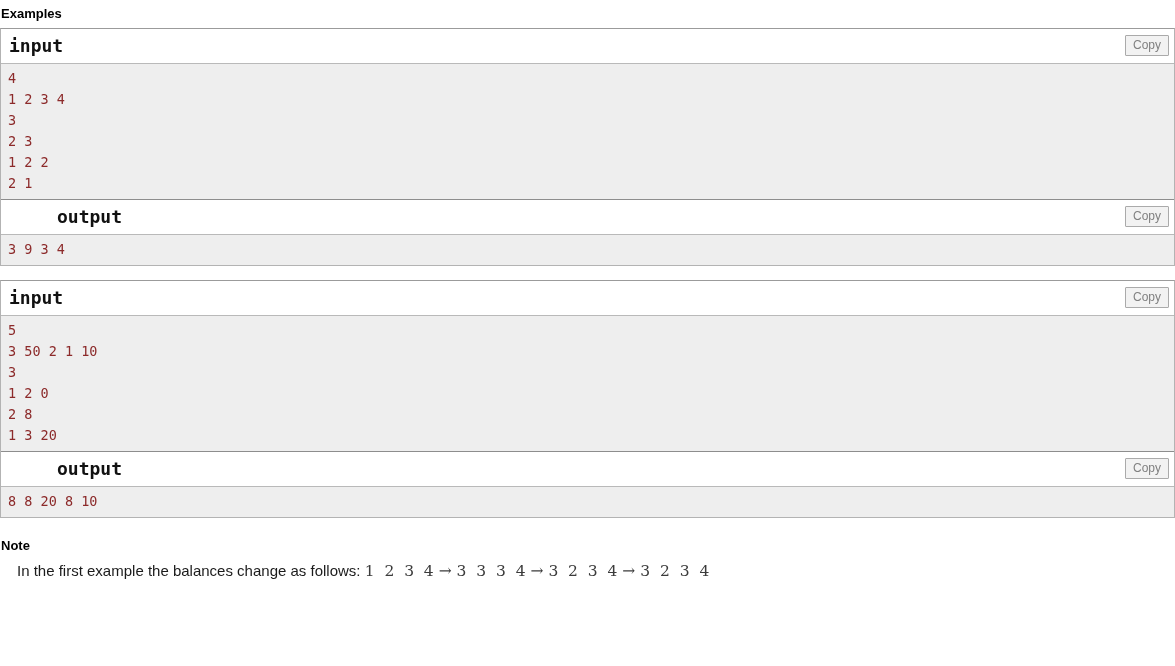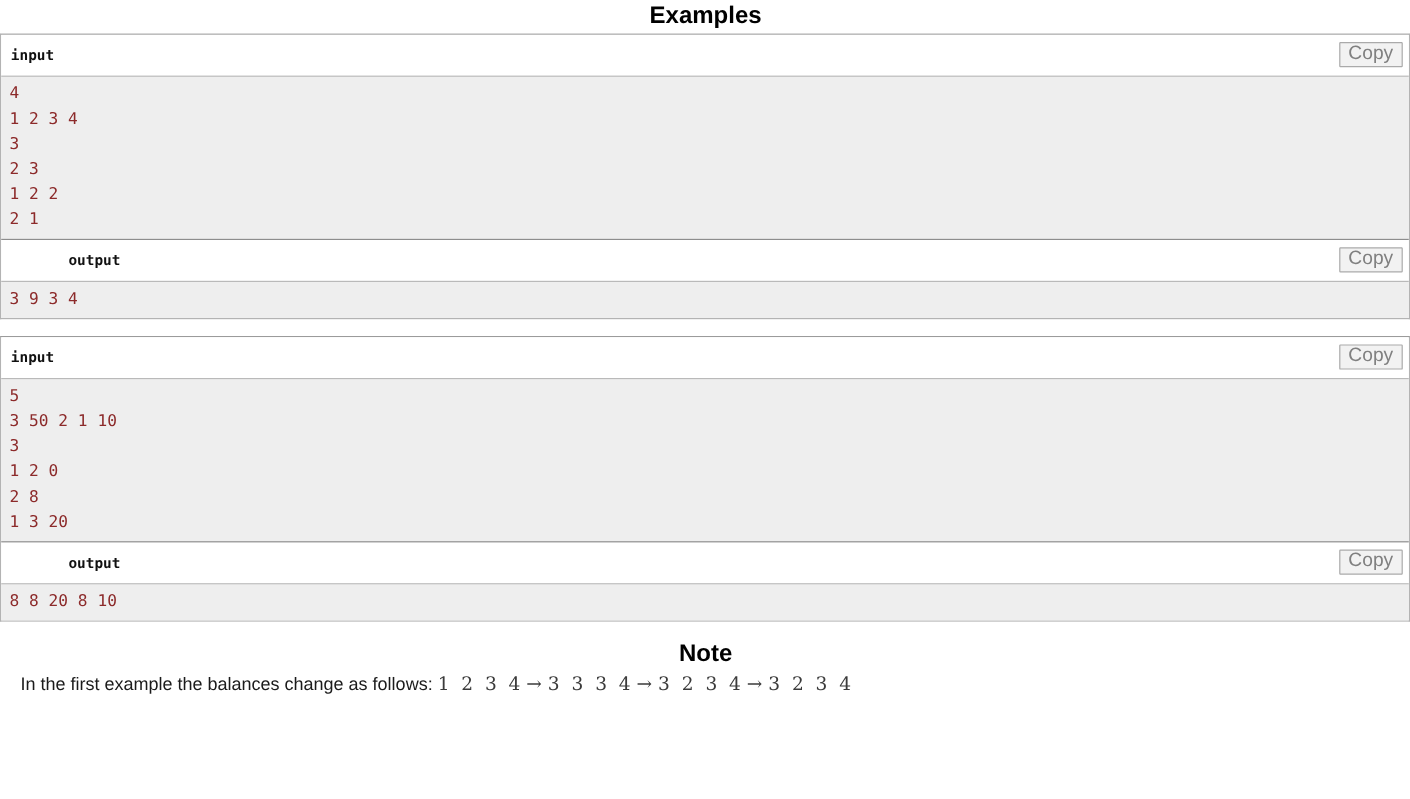--- a/index.html
+++ b/index.html
@@ -16,26 +16,25 @@
   }
   .page {
     width: 1175px;
     box-sizing: border-box;
   }
 
   
   .section-title {
     font-family: "Liberation Sans", sans-serif;
     font-weight: bold;
-    font-size: 20px;
+    font-size: 13px;
     line-height: 19px;
     color: #000000;
     margin: 0;
     padding: 4px 0 4px 1px;
-    text-align: center;
   }
 
   
   .sample-tests {
     margin-top: 1px;
   }
   .sample-test {
     border: 1px solid #b3b3b3;
     border-top: 1px solid #9b9b9b;
     background: #ffffff;
@@ -50,36 +49,36 @@
     border-bottom: 1px solid #b9b9b9;
     height: 34px;
   }
   .io-title.output-title {
     border-top: 1px solid #8d8d8d;
     padding-left: 48px;
   }
   .io-title-text {
     font-family: "DejaVu Sans Mono", "Liberation Mono", monospace;
     font-weight: bold;
-    font-size: 12px;
+    font-size: 18px;
     line-height: 34px;
     color: #111111;
     padding-left: 8px;
     letter-spacing: 0px;
     display: inline-block;
   }
   .copy-btn {
     position: absolute;
     right: 5px;
     top: 6px;
     background: #f2f2f2;
     border: 1px solid #aaaaaa;
     color: #808080;
     font-family: "Liberation Sans", sans-serif;
-    font-size: 16px;
+    font-size: 12px;
     line-height: 14px;
     padding: 2px 7px 3px 7px;
     border-radius: 1px;
     cursor: pointer;
     user-select: none;
   }
 
   .io-content {
     background: #eeeeee;
     margin: 0;

